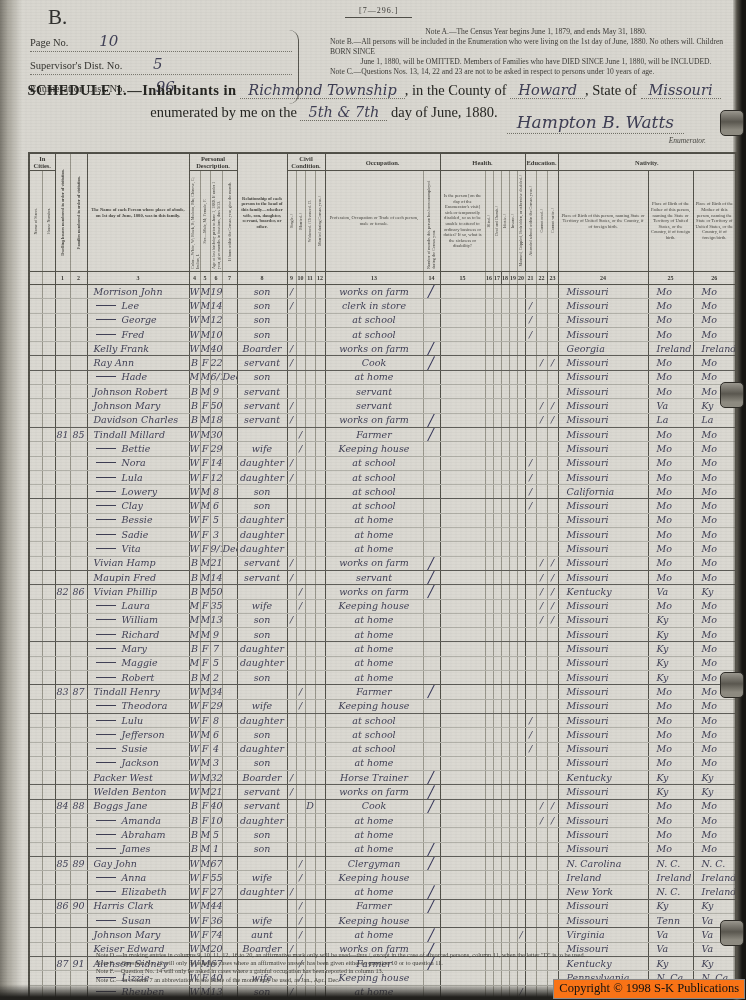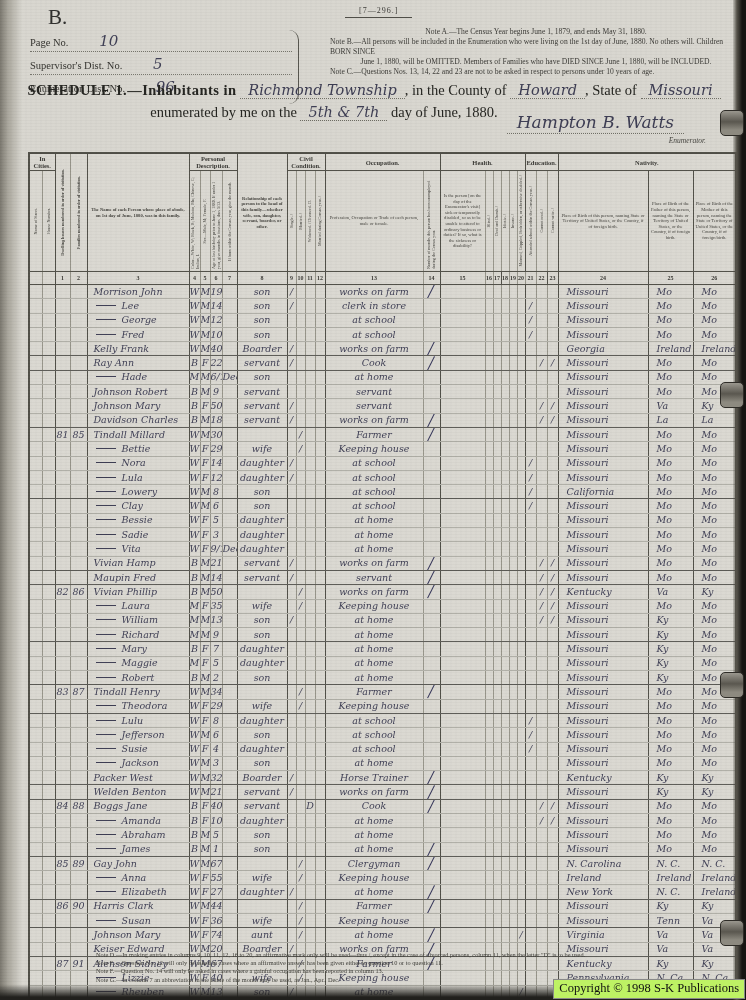--- a/index.html
+++ b/index.html
@@ -12,21 +12,21 @@
       repeating-linear-gradient(90deg, rgba(0,0,0,0.012) 0 2px, transparent 2px 5px);}
   .edge-left{position:absolute;left:0;top:0;width:22px;height:100%;z-index:4;
     background:linear-gradient(90deg,#7a776e 0%,#a8a59b 35%,rgba(216,214,207,0) 100%);}
   .edge-bottom{position:absolute;left:0;bottom:0;width:100%;height:15px;z-index:6;
     background:linear-gradient(180deg,rgba(90,88,80,0.1),#21201d 80%);}
   .binding{position:absolute;right:0;top:0;width:13px;height:100%;z-index:7;
     background:linear-gradient(90deg,rgba(60,58,52,0.15),#55524a 30%,#161512 70%);}
   .post{position:absolute;right:2px;width:22px;height:24px;z-index:8;border-radius:5px;
     background:linear-gradient(180deg,#9a978e,#5a574f 45%,#8d8a80 80%);
     border:1px solid #2e2c27;}
-  .copyright-box{position:absolute;right:1px;bottom:1px;z-index:9;background:#bef264;
+  .copyright-box{position:absolute;right:1px;bottom:1px;z-index:9;background:#f97316;
     border:1px solid #888;padding:1px 5px 2px 5px;font-size:12.5px;color:#111;}
 
   
   .corner-letter{position:absolute;left:48px;top:5px;font-size:21px;color:#2e2e2c;}
   .form-number{position:absolute;left:345px;top:6px;font-size:8px;letter-spacing:1px;
     border-bottom:1px solid #4d4c46;padding:0 14px 2px 14px;color:#3a3936;}
   .dist-box{position:absolute;left:30px;top:30px;width:262px;border-right:1px solid #55544d;
     border-radius:0 10px 10px 0;padding:2px 6px 4px 0;}
   .dist-line{position:relative;height:19px;font-size:10.5px;color:#33322e;
     border-bottom:1px dotted #77766d;margin-bottom:3px;white-space:nowrap;}

